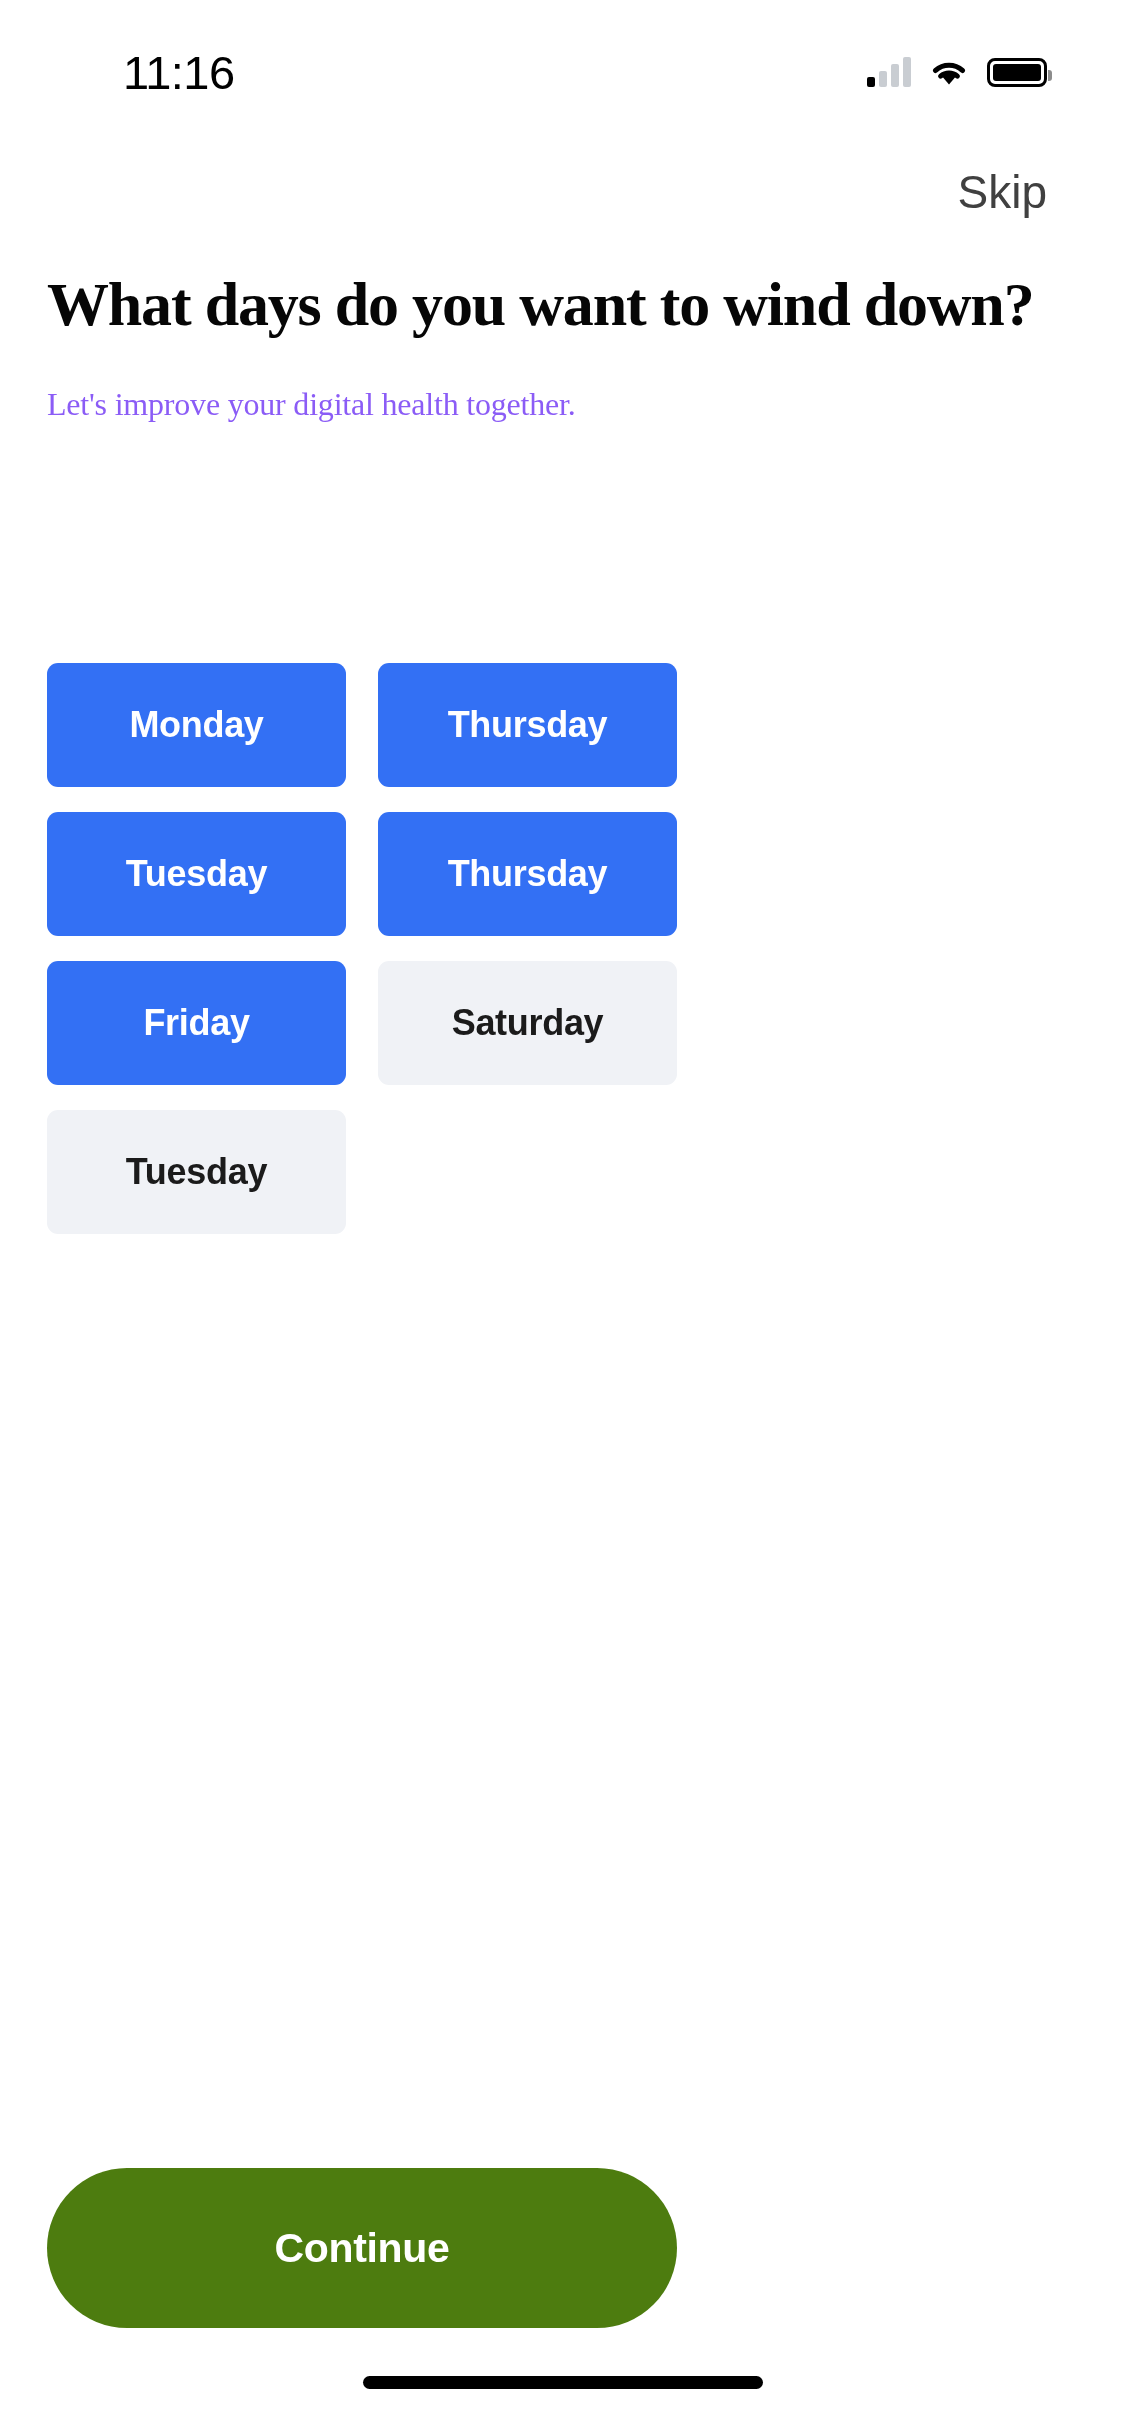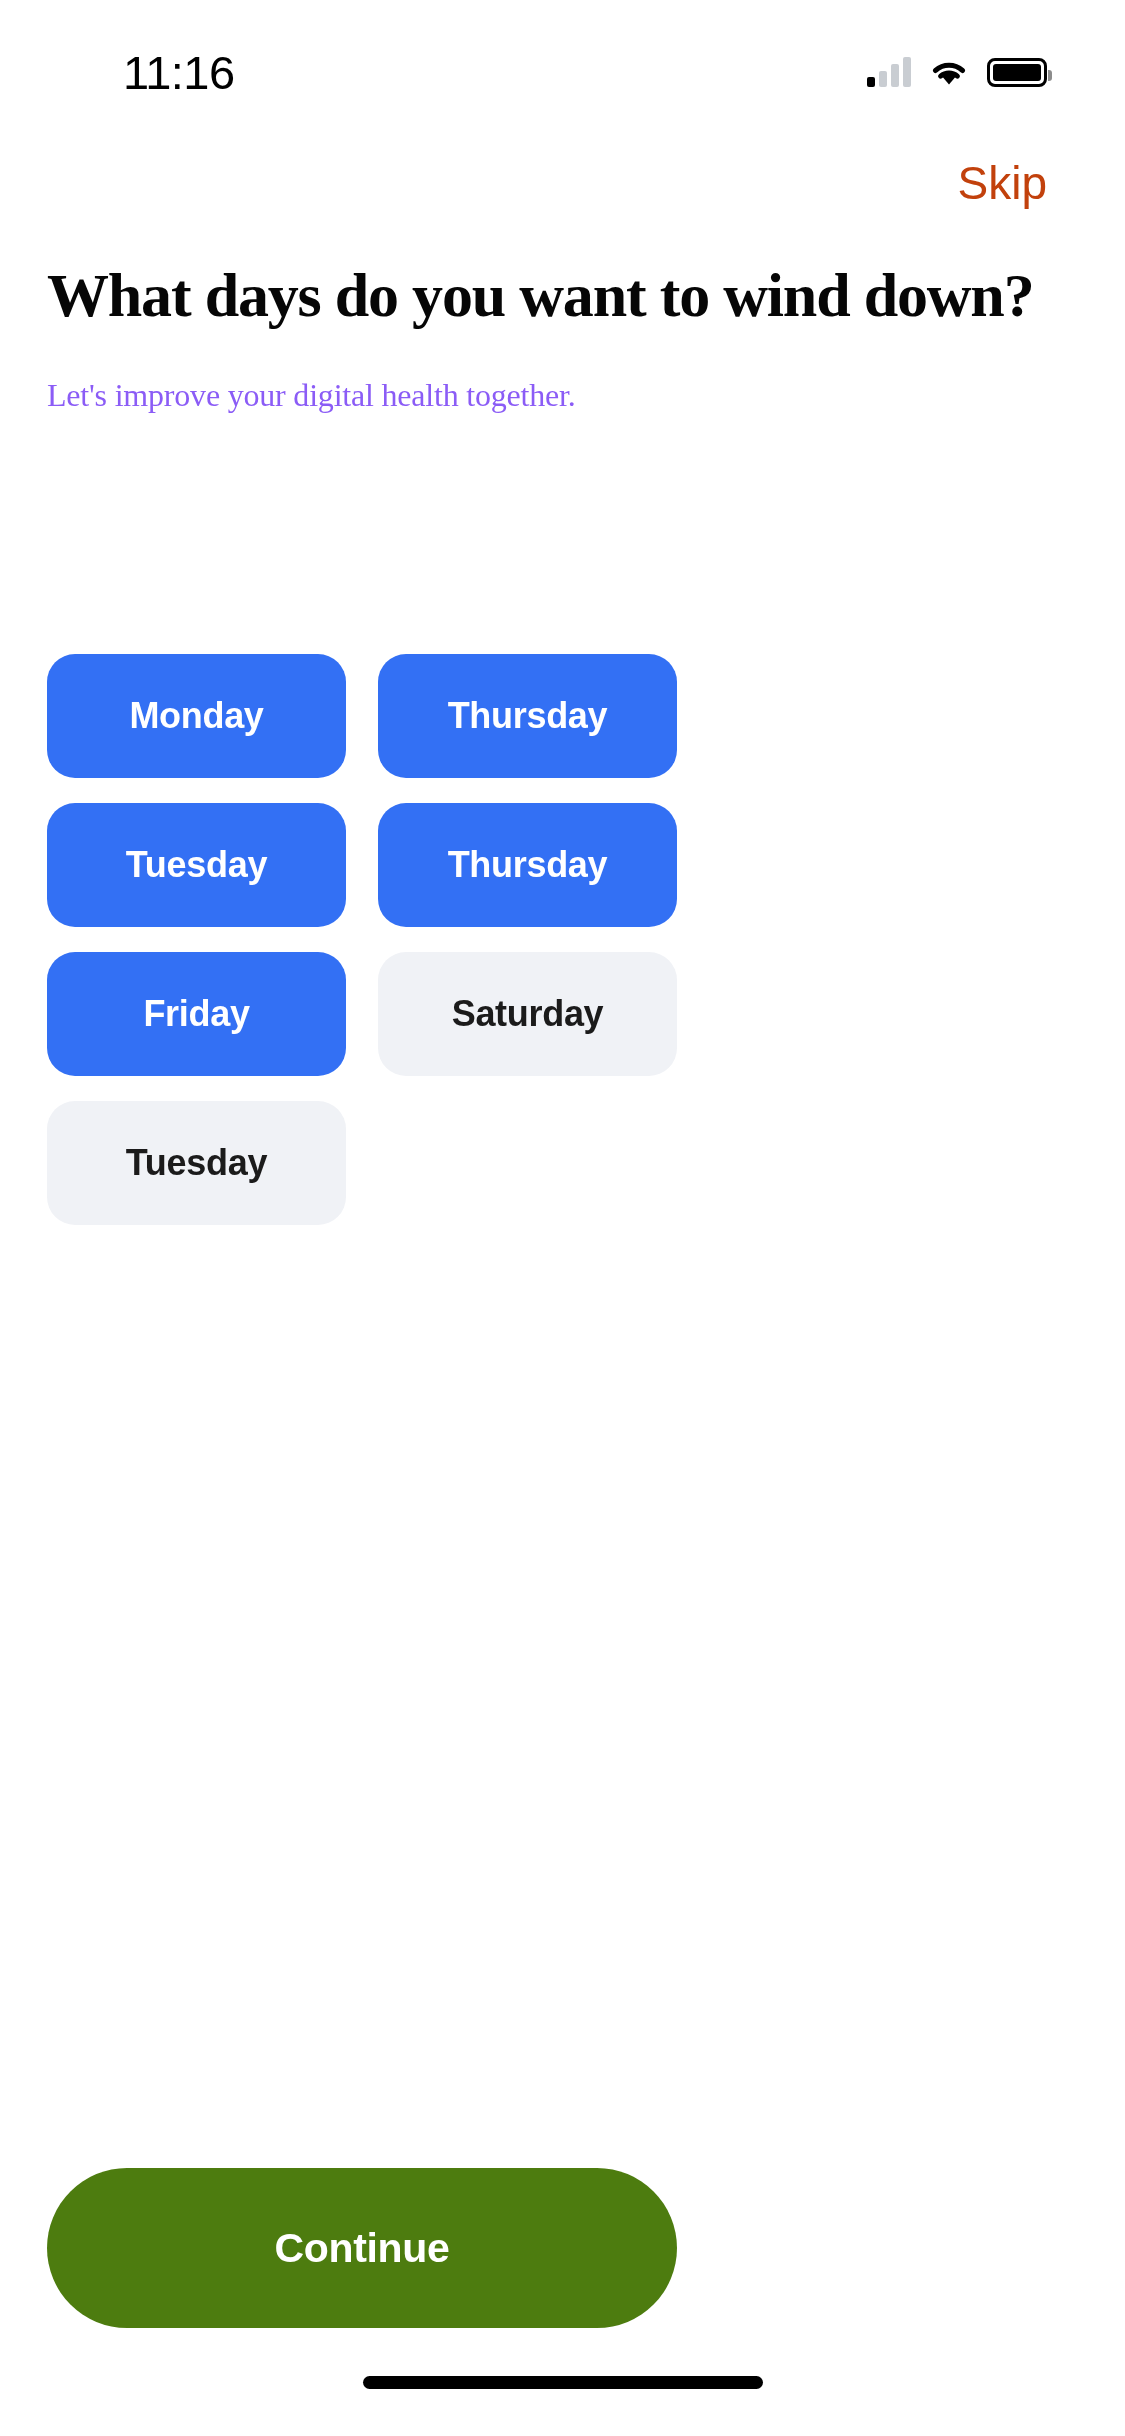--- a/index.html
+++ b/index.html
@@ -67,26 +67,27 @@
 
   
   .skip-row {
     flex:0 0 auto;
     display:flex; justify-content:flex-end;
     padding:26px 78px 0 0;
   }
   .skip-link {
     font-size:46px;
     font-weight:500;
-    color:#c2410c;
+    color:#404040;
     line-height:1.1;
     letter-spacing:0px;
     cursor:pointer;
     background:none; border:none;
     font-family:"Liberation Sans", sans-serif;
+    margin-top:9px;
   }
 
   .headings {
     flex:0 0 auto;
     padding:42px 39px 0 47px;
     font-family:Liberation Serif, serif;
   }
   .page-title {
     font-size:62px;
     font-weight:700;
@@ -110,21 +111,21 @@
     margin-top:238px;
   }
   .day-grid {
     display:grid;
     grid-template-columns:299px 299px;
     column-gap:32px;
     row-gap:25px;
   }
   .day-btn {
     height:124px;
-    border-radius:28px;
+    border-radius:11px;
     border:none;
     display:flex; align-items:center; justify-content:center;
     font-family:"Liberation Sans", sans-serif;
     font-size:36px;
     font-weight:700;
     letter-spacing:-0.3px;
     cursor:pointer;
     padding:7px;
   }
   .day-btn.selected {

